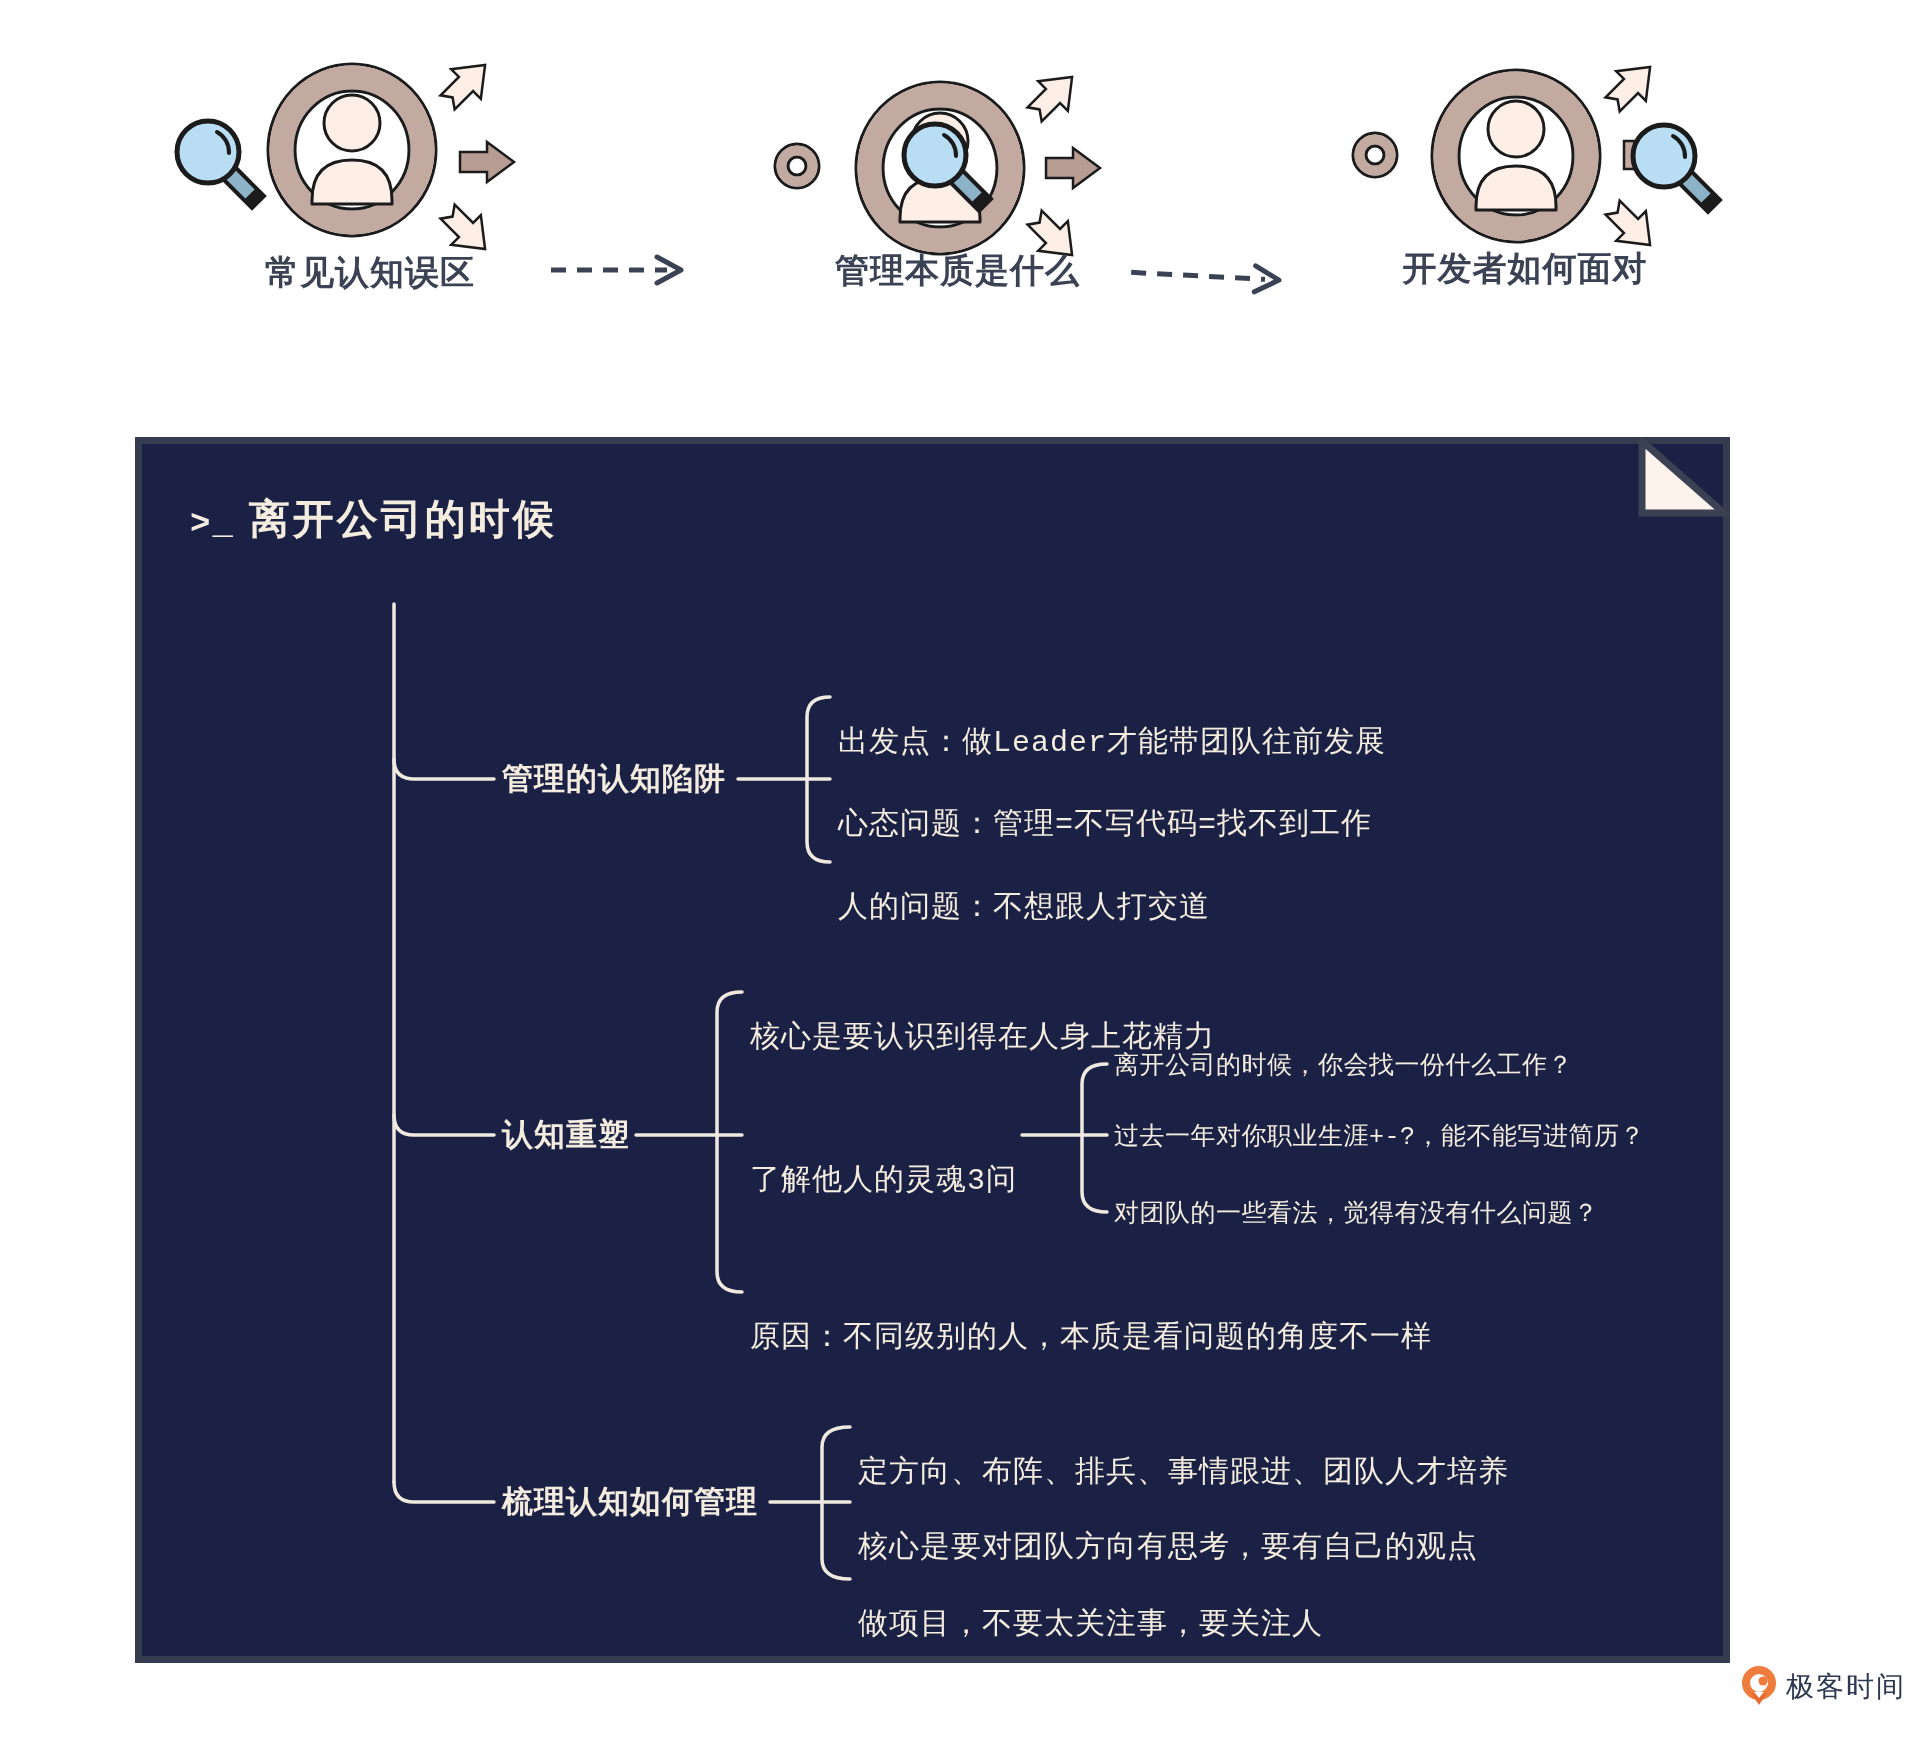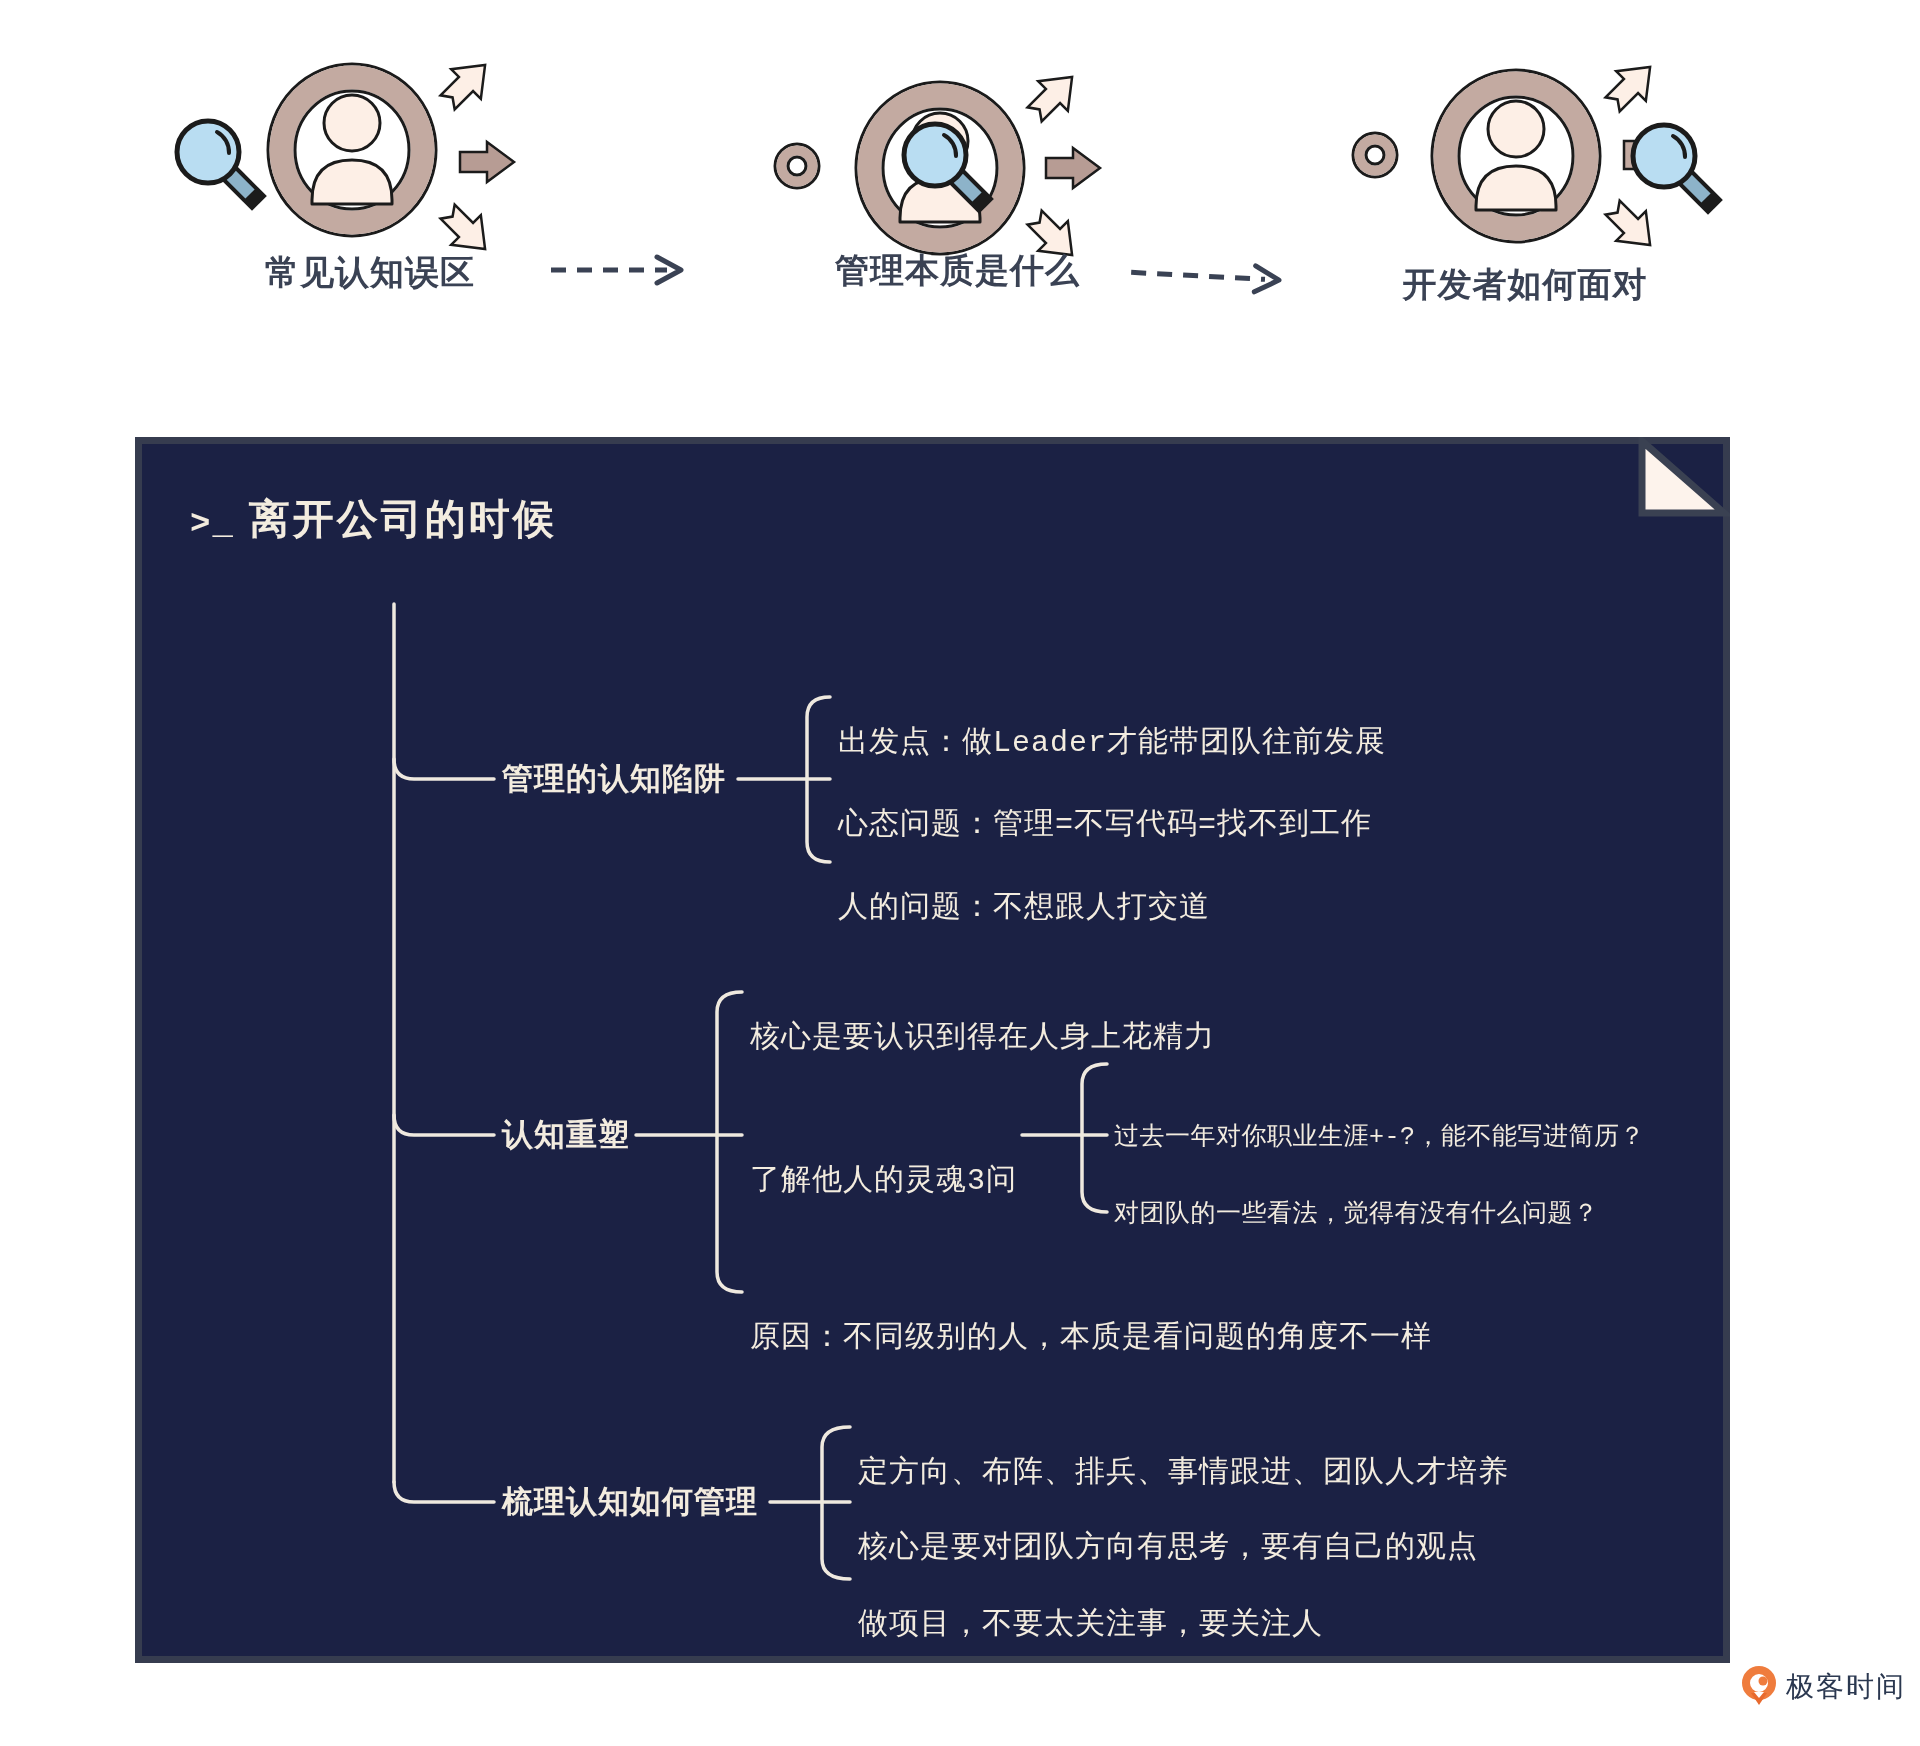--- a/index.html
+++ b/index.html
@@ -118,21 +118,21 @@
 
   <svg class="abs" style="left:1330px;top:45px" width="430" height="235" viewBox="0 0 430 235">
     <use href="#small-ring" transform="translate(45,110)"></use>
     <use href="#person-ring" transform="translate(186,111)"></use>
     <use href="#person" transform="translate(186,111)"></use>
     <use href="#arr-diag" transform="translate(301,41) rotate(-45)" fill="#fdefe6" stroke="#1b1b1b" stroke-width="2.5"></use>
     <rect x="294" y="96" width="18" height="28" fill="#c3aaa1" stroke="#1b1b1b" stroke-width="2.5"></rect>
     <use href="#magnifier" transform="translate(334,111)"></use>
     <use href="#arr-diag" transform="translate(301,181) rotate(45)" fill="#fdefe6" stroke="#1b1b1b" stroke-width="2.5"></use>
   </svg>
-  <div class="step-label" style="left:1385px;top:262px;width:280px">开发者如何面对</div>
+  <div class="step-label" style="left:1385px;top:246px;width:280px">开发者如何面对</div>
 
   <div class="card">
 
     <svg class="abs" style="right:-7px;top:-7px" width="96" height="86" viewBox="0 0 96 86">
       <polygon points="8,4 8,76 90,76" fill="#fdf3ec" stroke="#3a4152" stroke-width="7" stroke-linejoin="miter"></polygon>
     </svg>
 
     <div class="card-title">
       <span class="prompt">&gt;_</span>
       <span class="ttl">离开公司的时候</span>
@@ -160,20 +160,21 @@
     </svg>
 
     <div class="branch-label" style="left:360px;top:335px">管理的认知陷阱</div>
     <div class="node-text" style="left:696px;top:253px">出发点：做Leader才能带团队往前发展</div>
     <div class="node-text" style="left:696px;top:335px">心态问题：管理=不写代码=找不到工作</div>
     <div class="node-text" style="left:696px;top:418px">人的问题：不想跟人打交道</div>
 
     <div class="branch-label" style="left:360px;top:691px">认知重塑</div>
     <div class="node-text" style="left:608px;top:548px">核心是要认识到得在人身上花精力</div>
     <div class="node-text" style="left:608px;top:691px">了解他人的灵魂3问</div>
+    <div class="leaf-sm" style="left:972px;top:620px">离开公司的时候，你会找一份什么工作？</div>
     <div class="leaf-sm" style="left:972px;top:691px">过去一年对你职业生涯+-?，能不能写进简历？</div>
     <div class="leaf-sm" style="left:972px;top:768px">对团队的一些看法，觉得有没有什么问题？</div>
     <div class="node-text" style="left:608px;top:848px">原因：不同级别的人，本质是看问题的角度不一样</div>
 
     <div class="branch-label" style="left:360px;top:1058px">梳理认知如何管理</div>
     <div class="node-text" style="left:716px;top:983px">定方向、布阵、排兵、事情跟进、团队人才培养</div>
     <div class="node-text" style="left:716px;top:1058px">核心是要对团队方向有思考，要有自己的观点</div>
     <div class="node-text" style="left:716px;top:1135px">做项目，不要太关注事，要关注人</div>
   </div>
 

